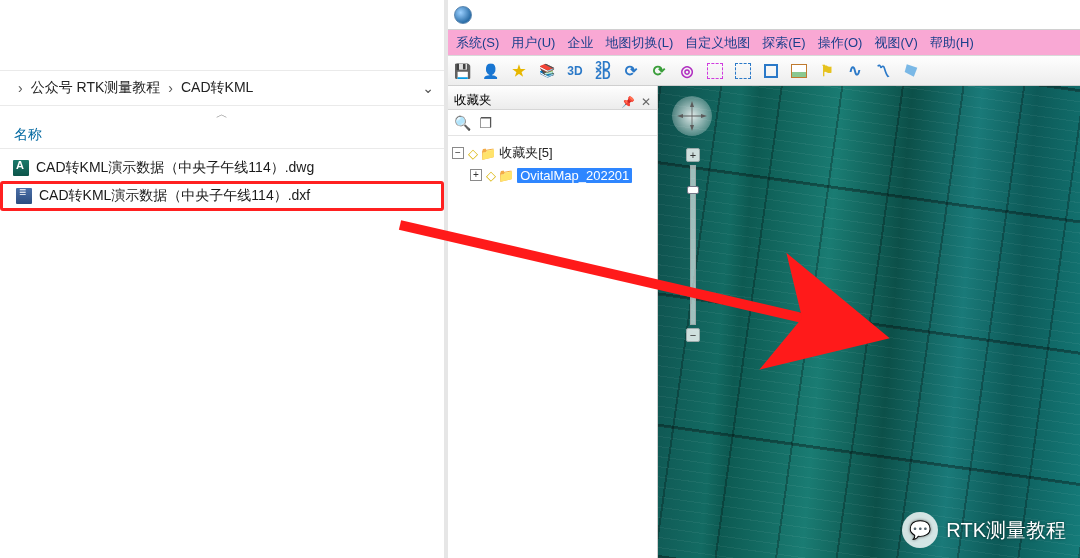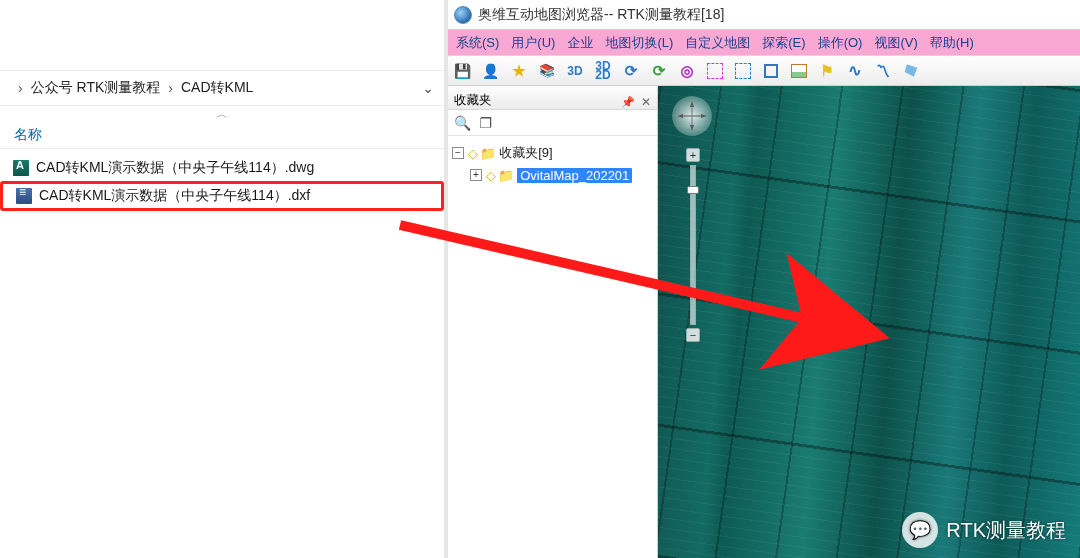--- a/index.html
+++ b/index.html
@@ -129,21 +129,20 @@
     </div>
   </div>
 </div>
 
 <div class="vdiv"></div>
 
 <div class="omap">
 
   <div class="titlebar">
     <span class="appicon"></span>
-    <span>奥维互动地图浏览器-- RTK测量教程[18]</span>
   </div>
 
   <div class="menubar">
     <span class="item">系统(S)</span>
     <span class="item">用户(U)</span>
     <span class="item">企业</span>
     <span class="item">地图切换(L)</span>
     <span class="item">自定义地图</span>
     <span class="item">探索(E)</span>
     <span class="item">操作(O)</span>
@@ -215,21 +214,21 @@
       </div>
       <div class="favtools">
         <span class="mag"></span>
         <span class="cas"></span>
       </div>
       <div class="tree">
         <div class="node">
           <span class="toggle">−</span>
           <span class="sp"></span>
           <span class="fd"></span>
-          <span>收藏夹[9]</span>
+          <span>收藏夹[5]</span>
         </div>
         <div class="node indent1">
           <span class="toggle">+</span>
           <span class="sp"></span>
           <span class="fd"></span>
           <span class="sel">OvitalMap_202201</span>
         </div>
       </div>
     </div>
 

